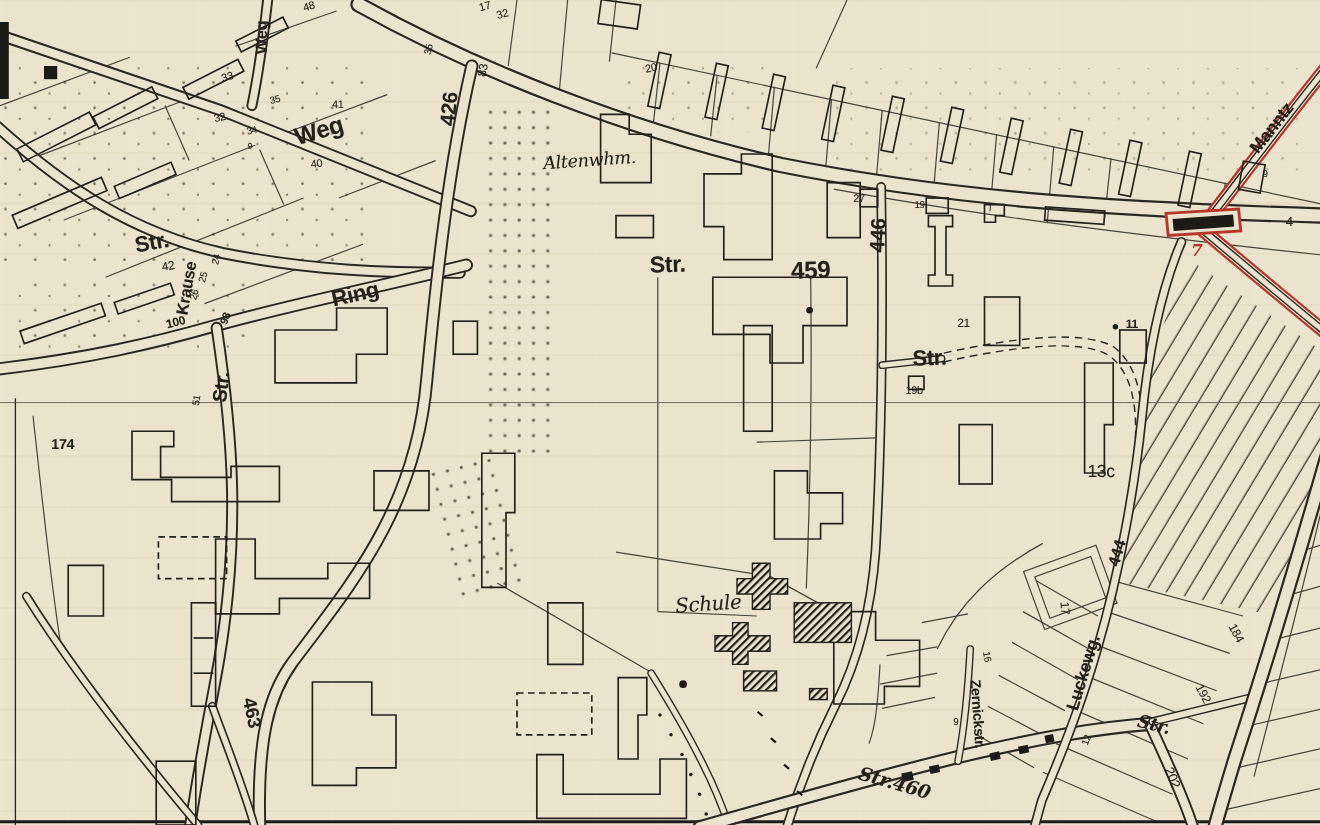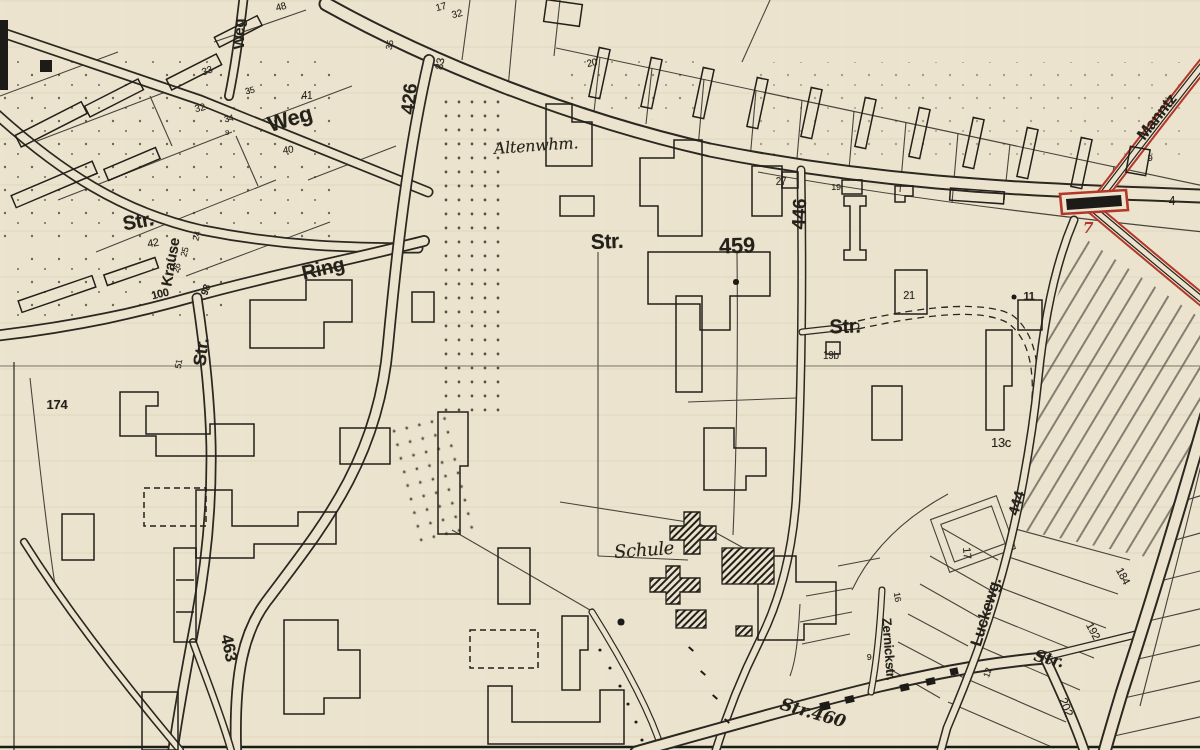--- a/index.html
+++ b/index.html
@@ -359,22 +359,22 @@
       <span class="lbl" style="left: 307px; top: 96px; font-size: 10px; font-weight: 400; transform: translate(-50%, -50%) rotate(0deg);">41</span>
       <span class="lbl" style="left: 288px; top: 150px; font-size: 10px; font-weight: 400; transform: translate(-50%, -50%) rotate(-8deg);">40</span>
       <span class="lbl" style="left: 281px; top: 7px; font-size: 10px; font-weight: 400; transform: translate(-50%, -50%) rotate(-16deg);">48</span>
       <span class="lbl" style="left: 441px; top: 7px; font-size: 10px; font-weight: 400; transform: translate(-50%, -50%) rotate(-14deg);">17</span>
       <span class="lbl" style="left: 457px; top: 14px; font-size: 10px; font-weight: 400; transform: translate(-50%, -50%) rotate(-14deg);">32</span>
       <span class="lbl" style="left: 440px; top: 64px; font-size: 11px; font-weight: 400; transform: translate(-50%, -50%) rotate(-80deg);">83</span>
       <span class="lbl" style="left: 390px; top: 45px; font-size: 9px; font-weight: 400; transform: translate(-50%, -50%) rotate(-78deg);">35</span>
       <span class="lbl" style="left: 592px; top: 63px; font-size: 10px; font-weight: 400; transform: translate(-50%, -50%) rotate(-12deg);">20</span>
       <span class="lbl" style="left: 781px; top: 182px; font-size: 10px; font-weight: 400; transform: translate(-50%, -50%) rotate(0deg); text-align: right;">27</span>
       <span class="lbl" style="left: 836px; top: 187px; font-size: 9px; font-weight: 400; transform: translate(-50%, -50%) rotate(0deg);">19</span>
-      <span class="lbl" style="left: 909px; top: 295px; font-size: 11px; font-weight: 400; transform: translate(-50%, -50%) rotate(0deg);">21</span>
+      <span class="lbl" style="left: 876px; top: 295px; font-size: 11px; font-weight: 400; transform: translate(-50%, -50%) rotate(0deg);">21</span>
       <span class="lbl" style="left: 831px; top: 356px; font-size: 10px; font-weight: 400; transform: translate(-50%, -50%) rotate(0deg);">19b</span>
       <span class="lbl" style="left: 1029px; top: 296px; font-size: 11px; font-weight: 700; transform: translate(-50%, -50%) rotate(0deg);">11</span>
-      <span class="lbl" style="left: 1001px; top: 442px; font-size: 13px; font-weight: 400; transform: translate(-50%, -50%) rotate(0deg);">13c</span>
+      <span class="lbl" style="left: 1001px; top: 430px; font-size: 16px; font-weight: 400; transform: translate(-50%, -50%) rotate(0deg);">13c</span>
       <span class="lbl" style="left: 897px; top: 597px; font-size: 9px; font-weight: 400; transform: translate(-50%, -50%) rotate(80deg);">16</span>
       <span class="lbl" style="left: 869px; top: 657px; font-size: 9px; font-weight: 400; transform: translate(-50%, -50%) rotate(0deg);">9</span>
       <span class="lbl" style="left: 967px; top: 553px; font-size: 11px; font-weight: 400; transform: translate(-50%, -50%) rotate(86deg);">17</span>
       <span class="lbl" style="left: 988px; top: 673px; font-size: 9px; font-weight: 400; transform: translate(-50%, -50%) rotate(-70deg);">12</span>
     </div>
 </div>
 
 </body></html>

